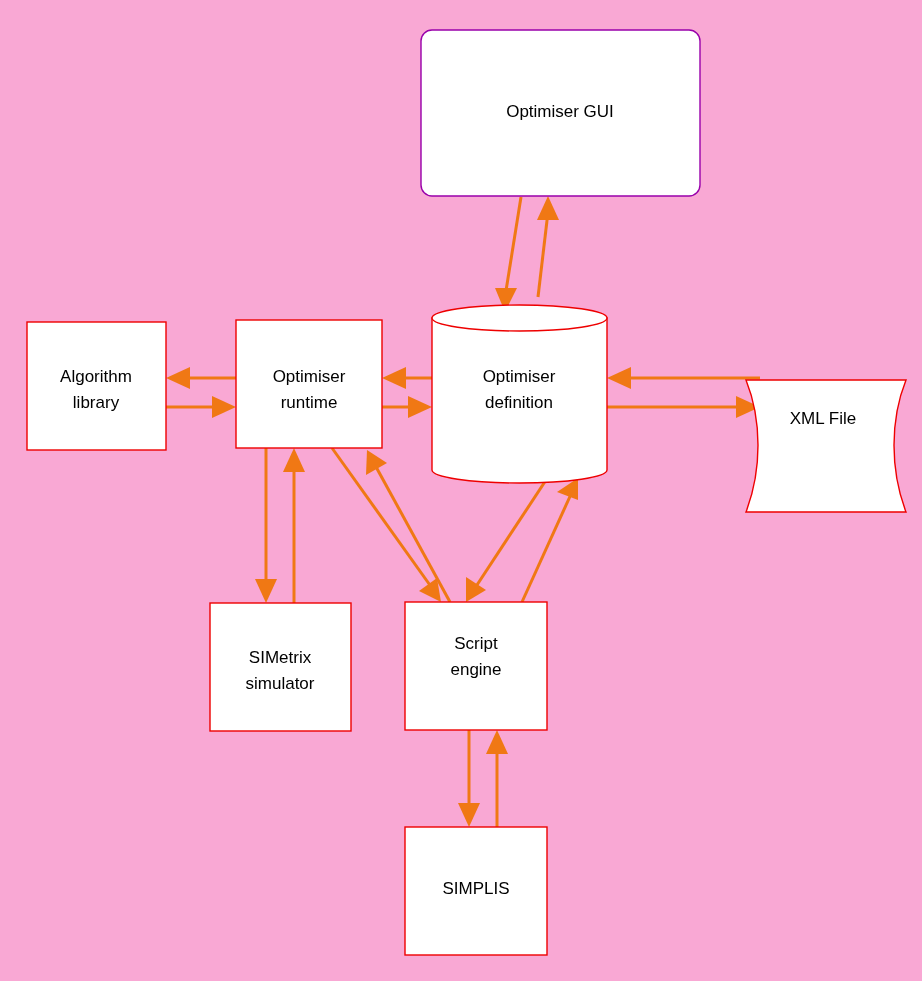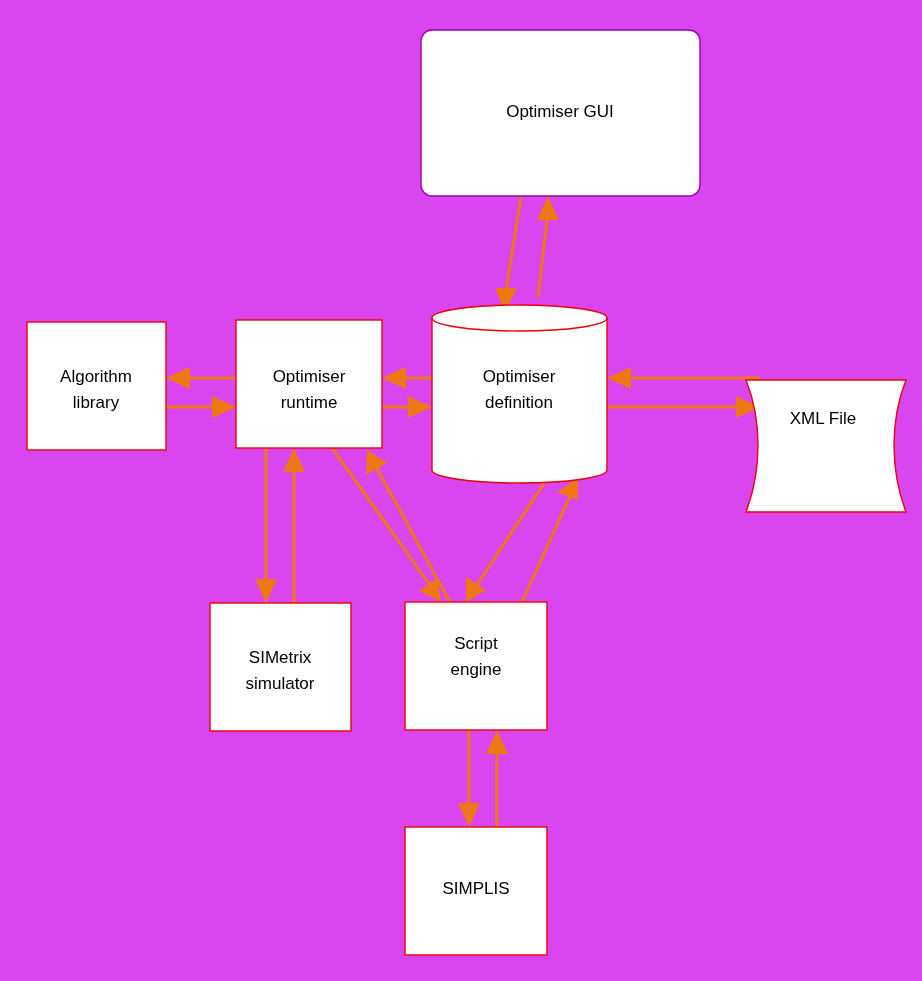--- a/index.html
+++ b/index.html
@@ -10,21 +10,21 @@
   body {
     width: 922px;
     height: 981px;
     font-family: "Liberation Sans", sans-serif;
     overflow: hidden;
   }
   #diagram-root {
     position: relative;
     width: 922px;
     height: 981px;
-    background: #d946ef;
+    background: #f9a8d4;
   }
   svg#diagram {
     display: block;
     width: 922px;
     height: 981px;
   }
   .node-shape {
     fill: #ffffff;
     stroke-width: 1.4;
   }

